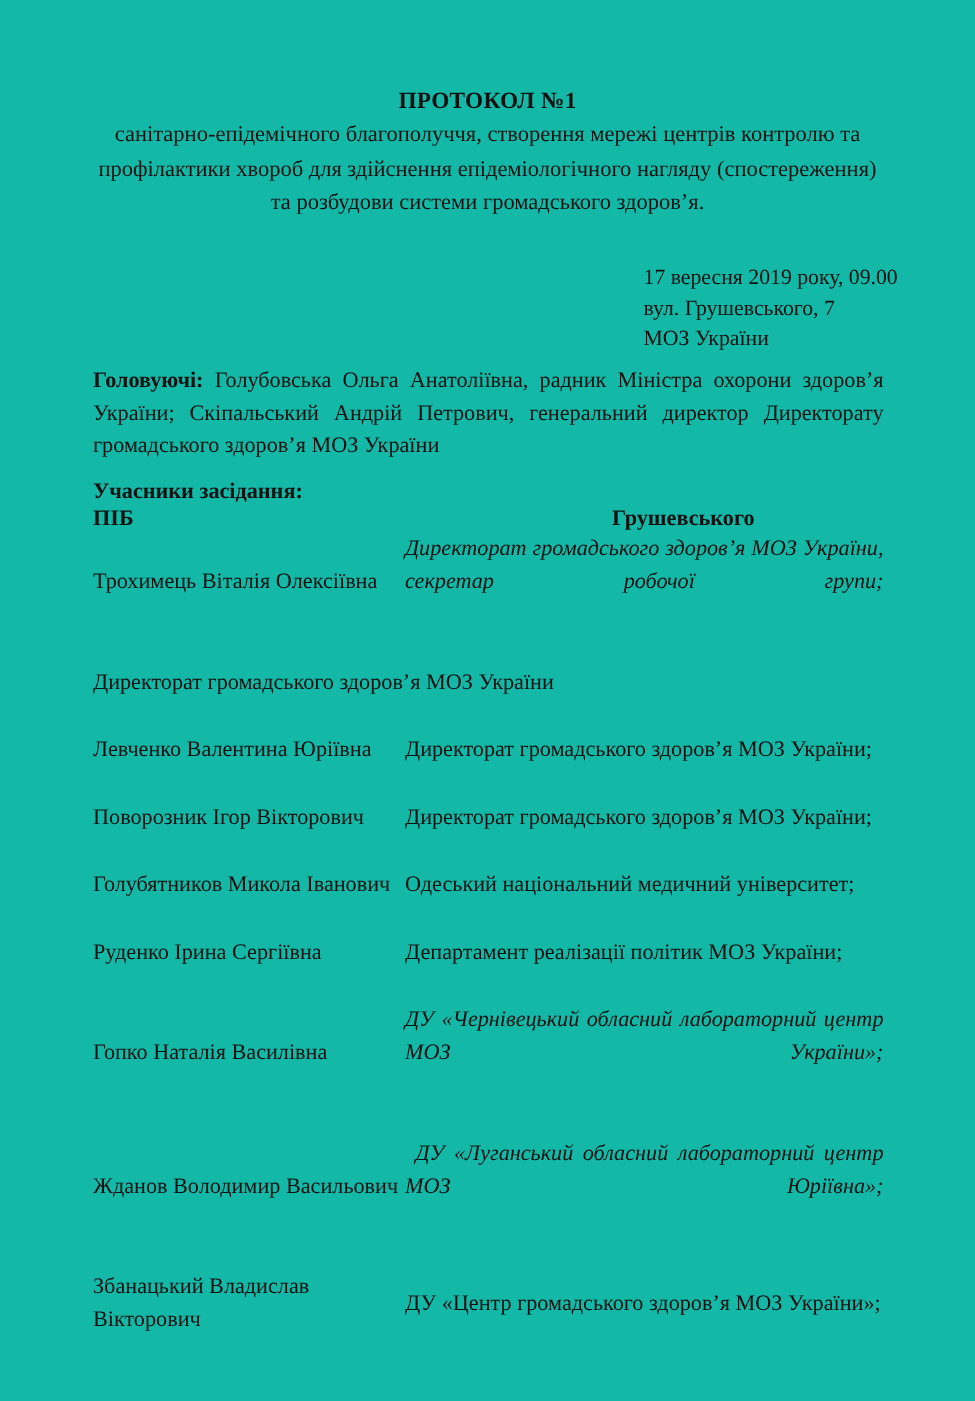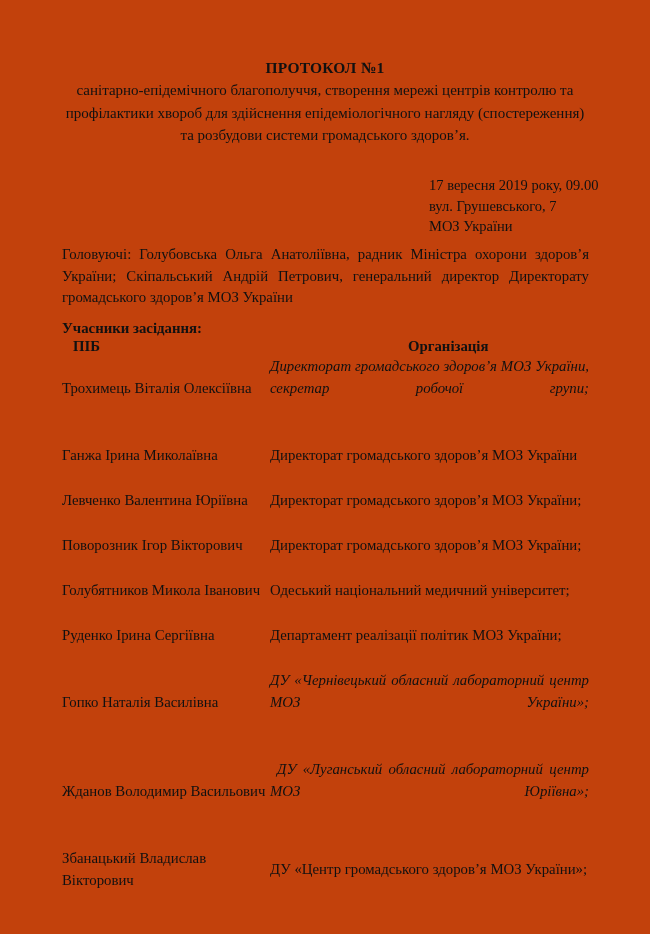--- a/index.html
+++ b/index.html
@@ -15,21 +15,21 @@
     font-family: "Liberation Serif", "DejaVu Serif", serif;
     color: #111111;
     -webkit-font-smoothing: antialiased;
   }
   .page {
     position: relative;
     width: 650px;
     height: 934px;
     box-sizing: border-box;
     padding: 0;
-    background: #c2410c;
+    background: #14b8a6;
   }
 
   
   .title-block {
     position: absolute;
     left: 62px;
     top: 57px;
     width: 526px;
     text-align: center;
   }
@@ -65,21 +65,21 @@
     position: absolute;
     left: 62px;
     top: 244px;
     width: 527px;
     font-size: 14.8px;
     line-height: 21.5px;
     text-align: justify;
     text-justify: inter-word;
   }
   .chair-label {
-    font-weight: normal;
+    font-weight: bold;
     margin-top: 21px;
   }
 
   
   .participants-heading {
     position: absolute;
     left: 62px;
     top: 318px;
     font-size: 14.8px;
     font-weight: bold;
@@ -90,21 +90,21 @@
     left: 62px;
     top: 336px;
     width: 527px;
     height: 20px;
     font-size: 14.8px;
     font-weight: bold;
     line-height: 20px;
   }
   .col-headers .h-name {
     position: absolute;
-    left: 11px;
+    left: 0;
     top: 0;
   }
   .col-headers .h-org {
     position: absolute;
     left: 346px;
     top: 0;
   }
 
   .table {
     position: absolute;
@@ -165,30 +165,29 @@
     <span>вул. Грушевського, 7</span>
     <span>МОЗ України</span>
   </div>
 
   <div class="chair-block"><span class="chair-label">Головуючі:</span><span> Голубовська Ольга Анатоліївна, радник Міністра охорони здоров’я України; Скіпальський Андрій Петрович, генеральний директор Директорату громадського здоров’я МОЗ України</span></div>
 
   <div class="participants-heading">Учасники засідання:</div>
 
   <div class="col-headers">
     <span class="h-name">ПІБ</span>
-    <span class="h-org">Організація</span>
+    <span class="h-org">Грушевського</span>
   </div>
 
   <div class="table" id="participants-table">
       <div class="row">
         <div class="cell-name">Трохимець Віталія Олексіївна</div>
         <div class="cell-org justify">Директорат громадського здоров’я МОЗ України, секретар робочої групи;</div>
       </div>
       <div class="row">
-        <div class="cell-name">Ганжа Ірина Миколаївна</div>
         <div class="cell-org">Директорат громадського здоров’я МОЗ України</div>
       </div>
       <div class="row">
         <div class="cell-name">Левченко Валентина Юріївна</div>
         <div class="cell-org">Директорат громадського здоров’я МОЗ України;</div>
       </div>
       <div class="row">
         <div class="cell-name">Поворозник Ігор Вікторович</div>
         <div class="cell-org">Директорат громадського здоров’я МОЗ України;</div>
       </div>

